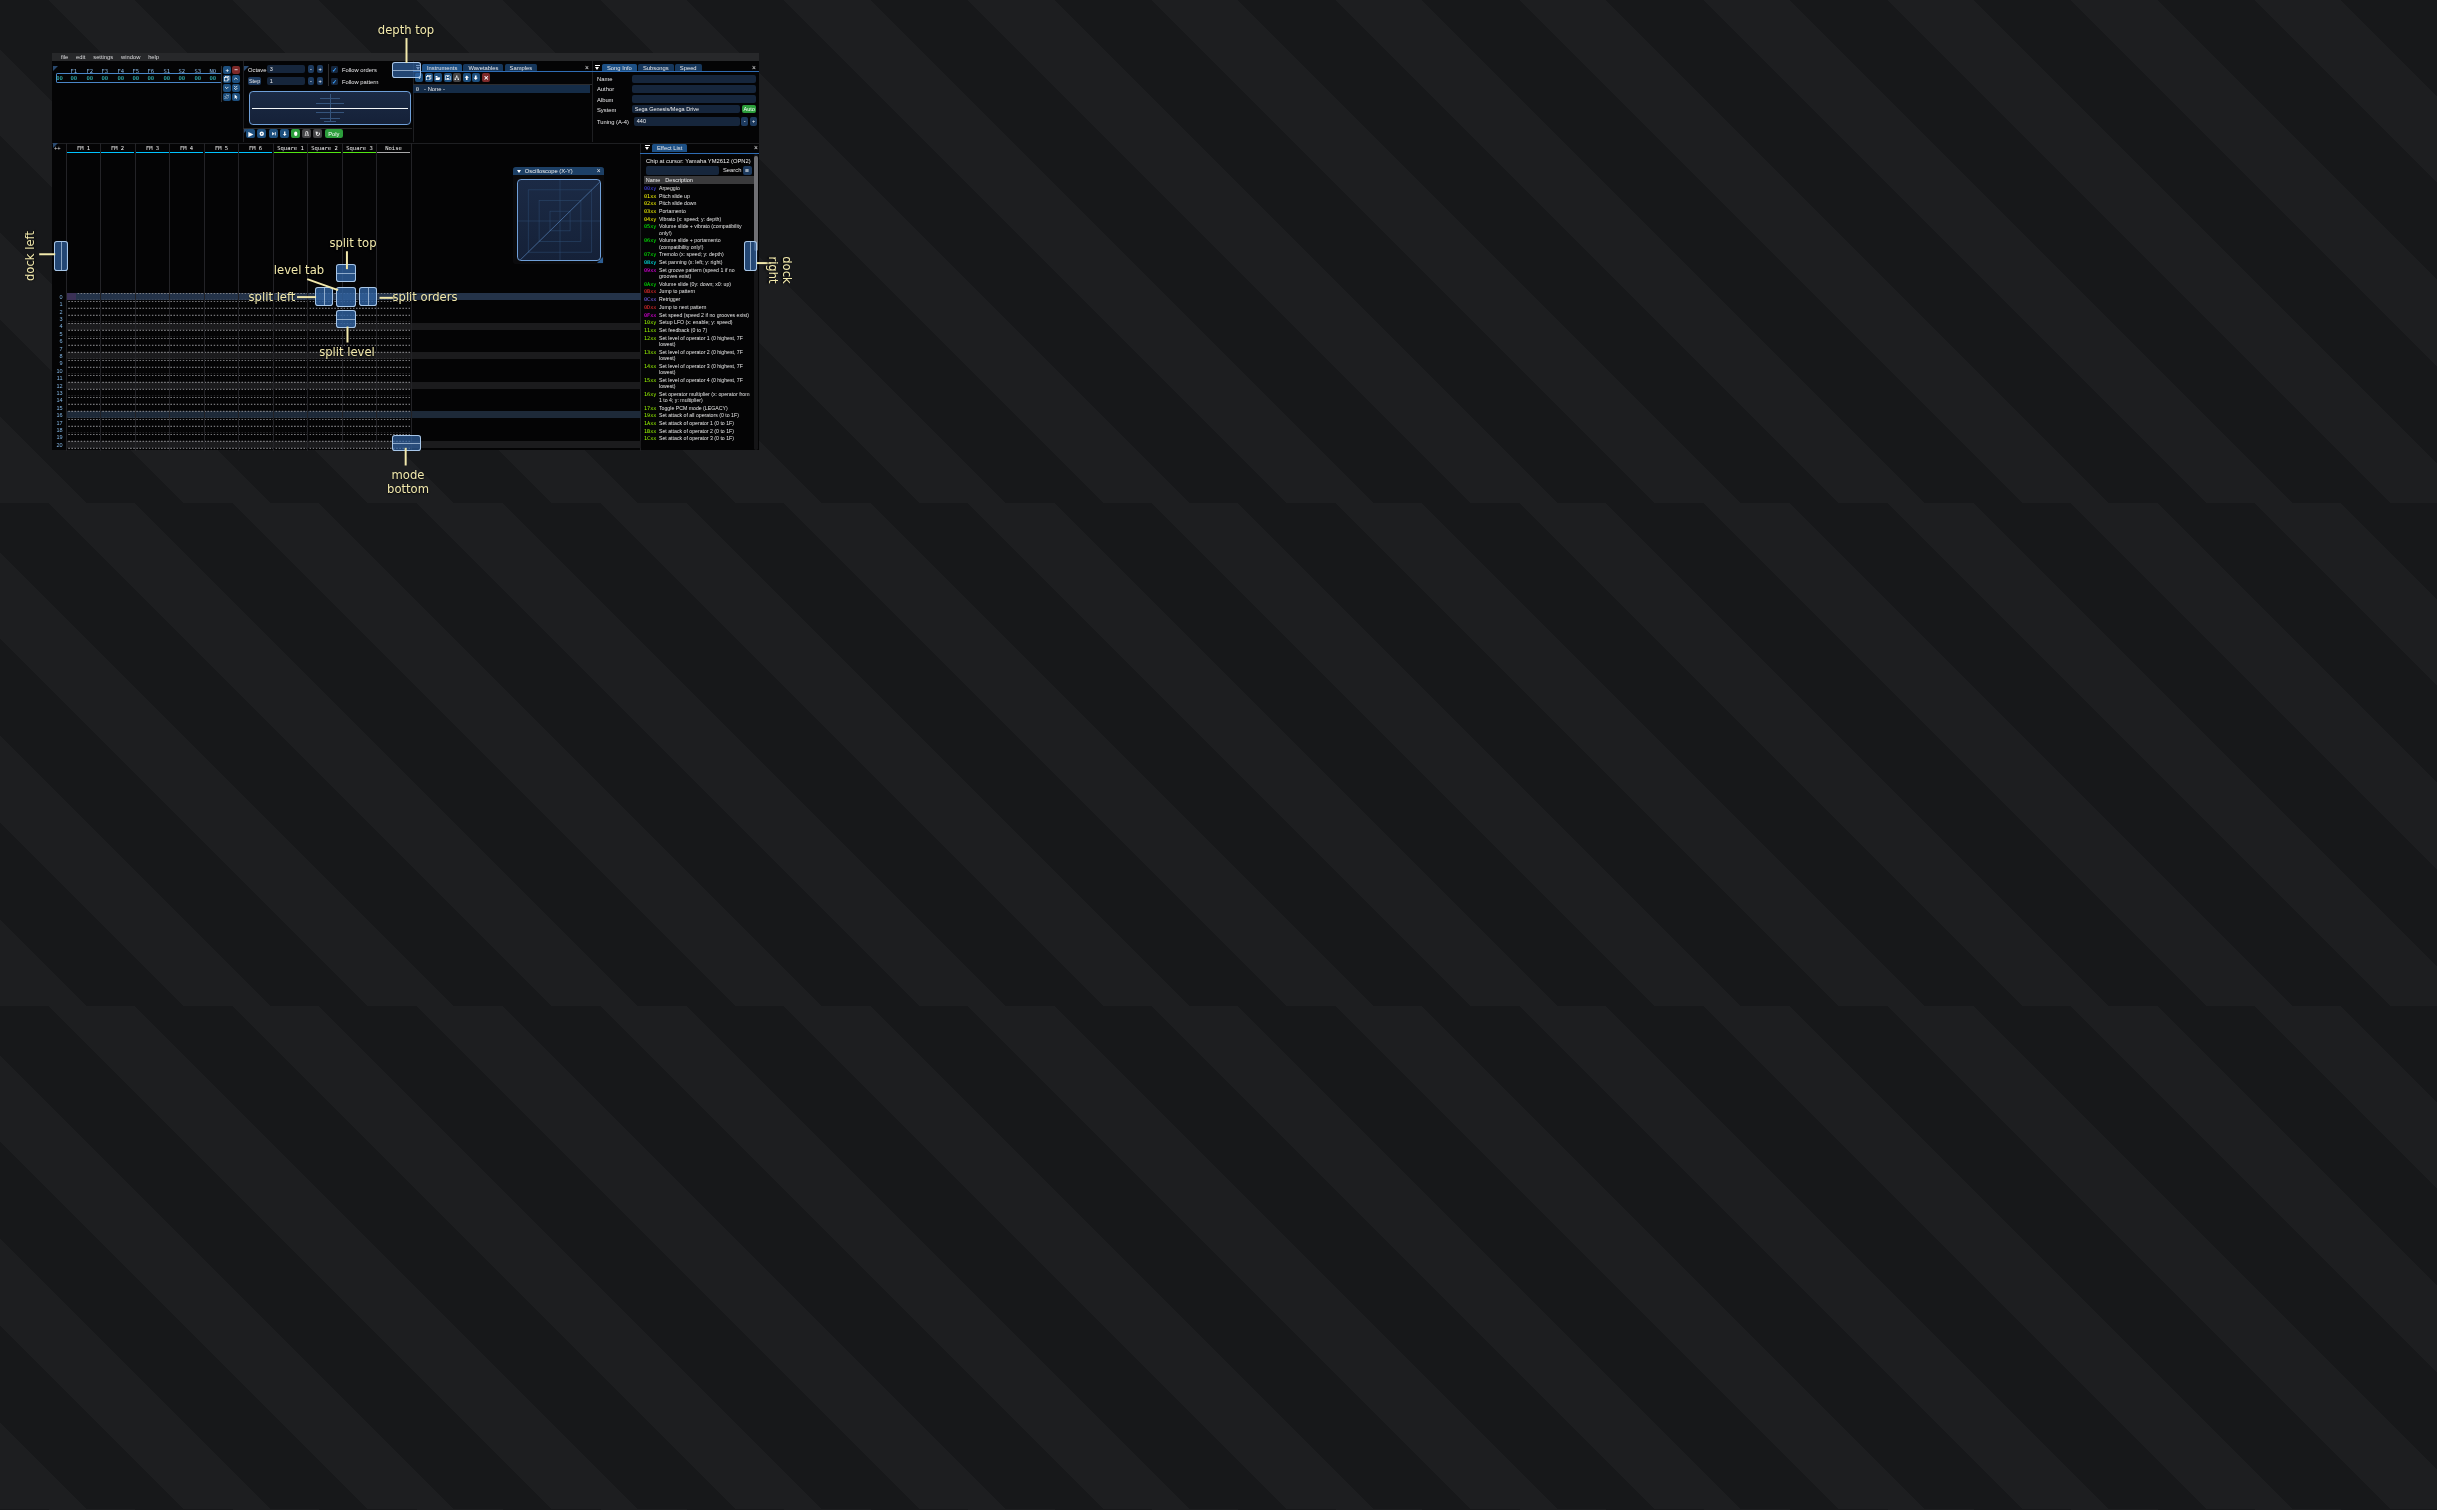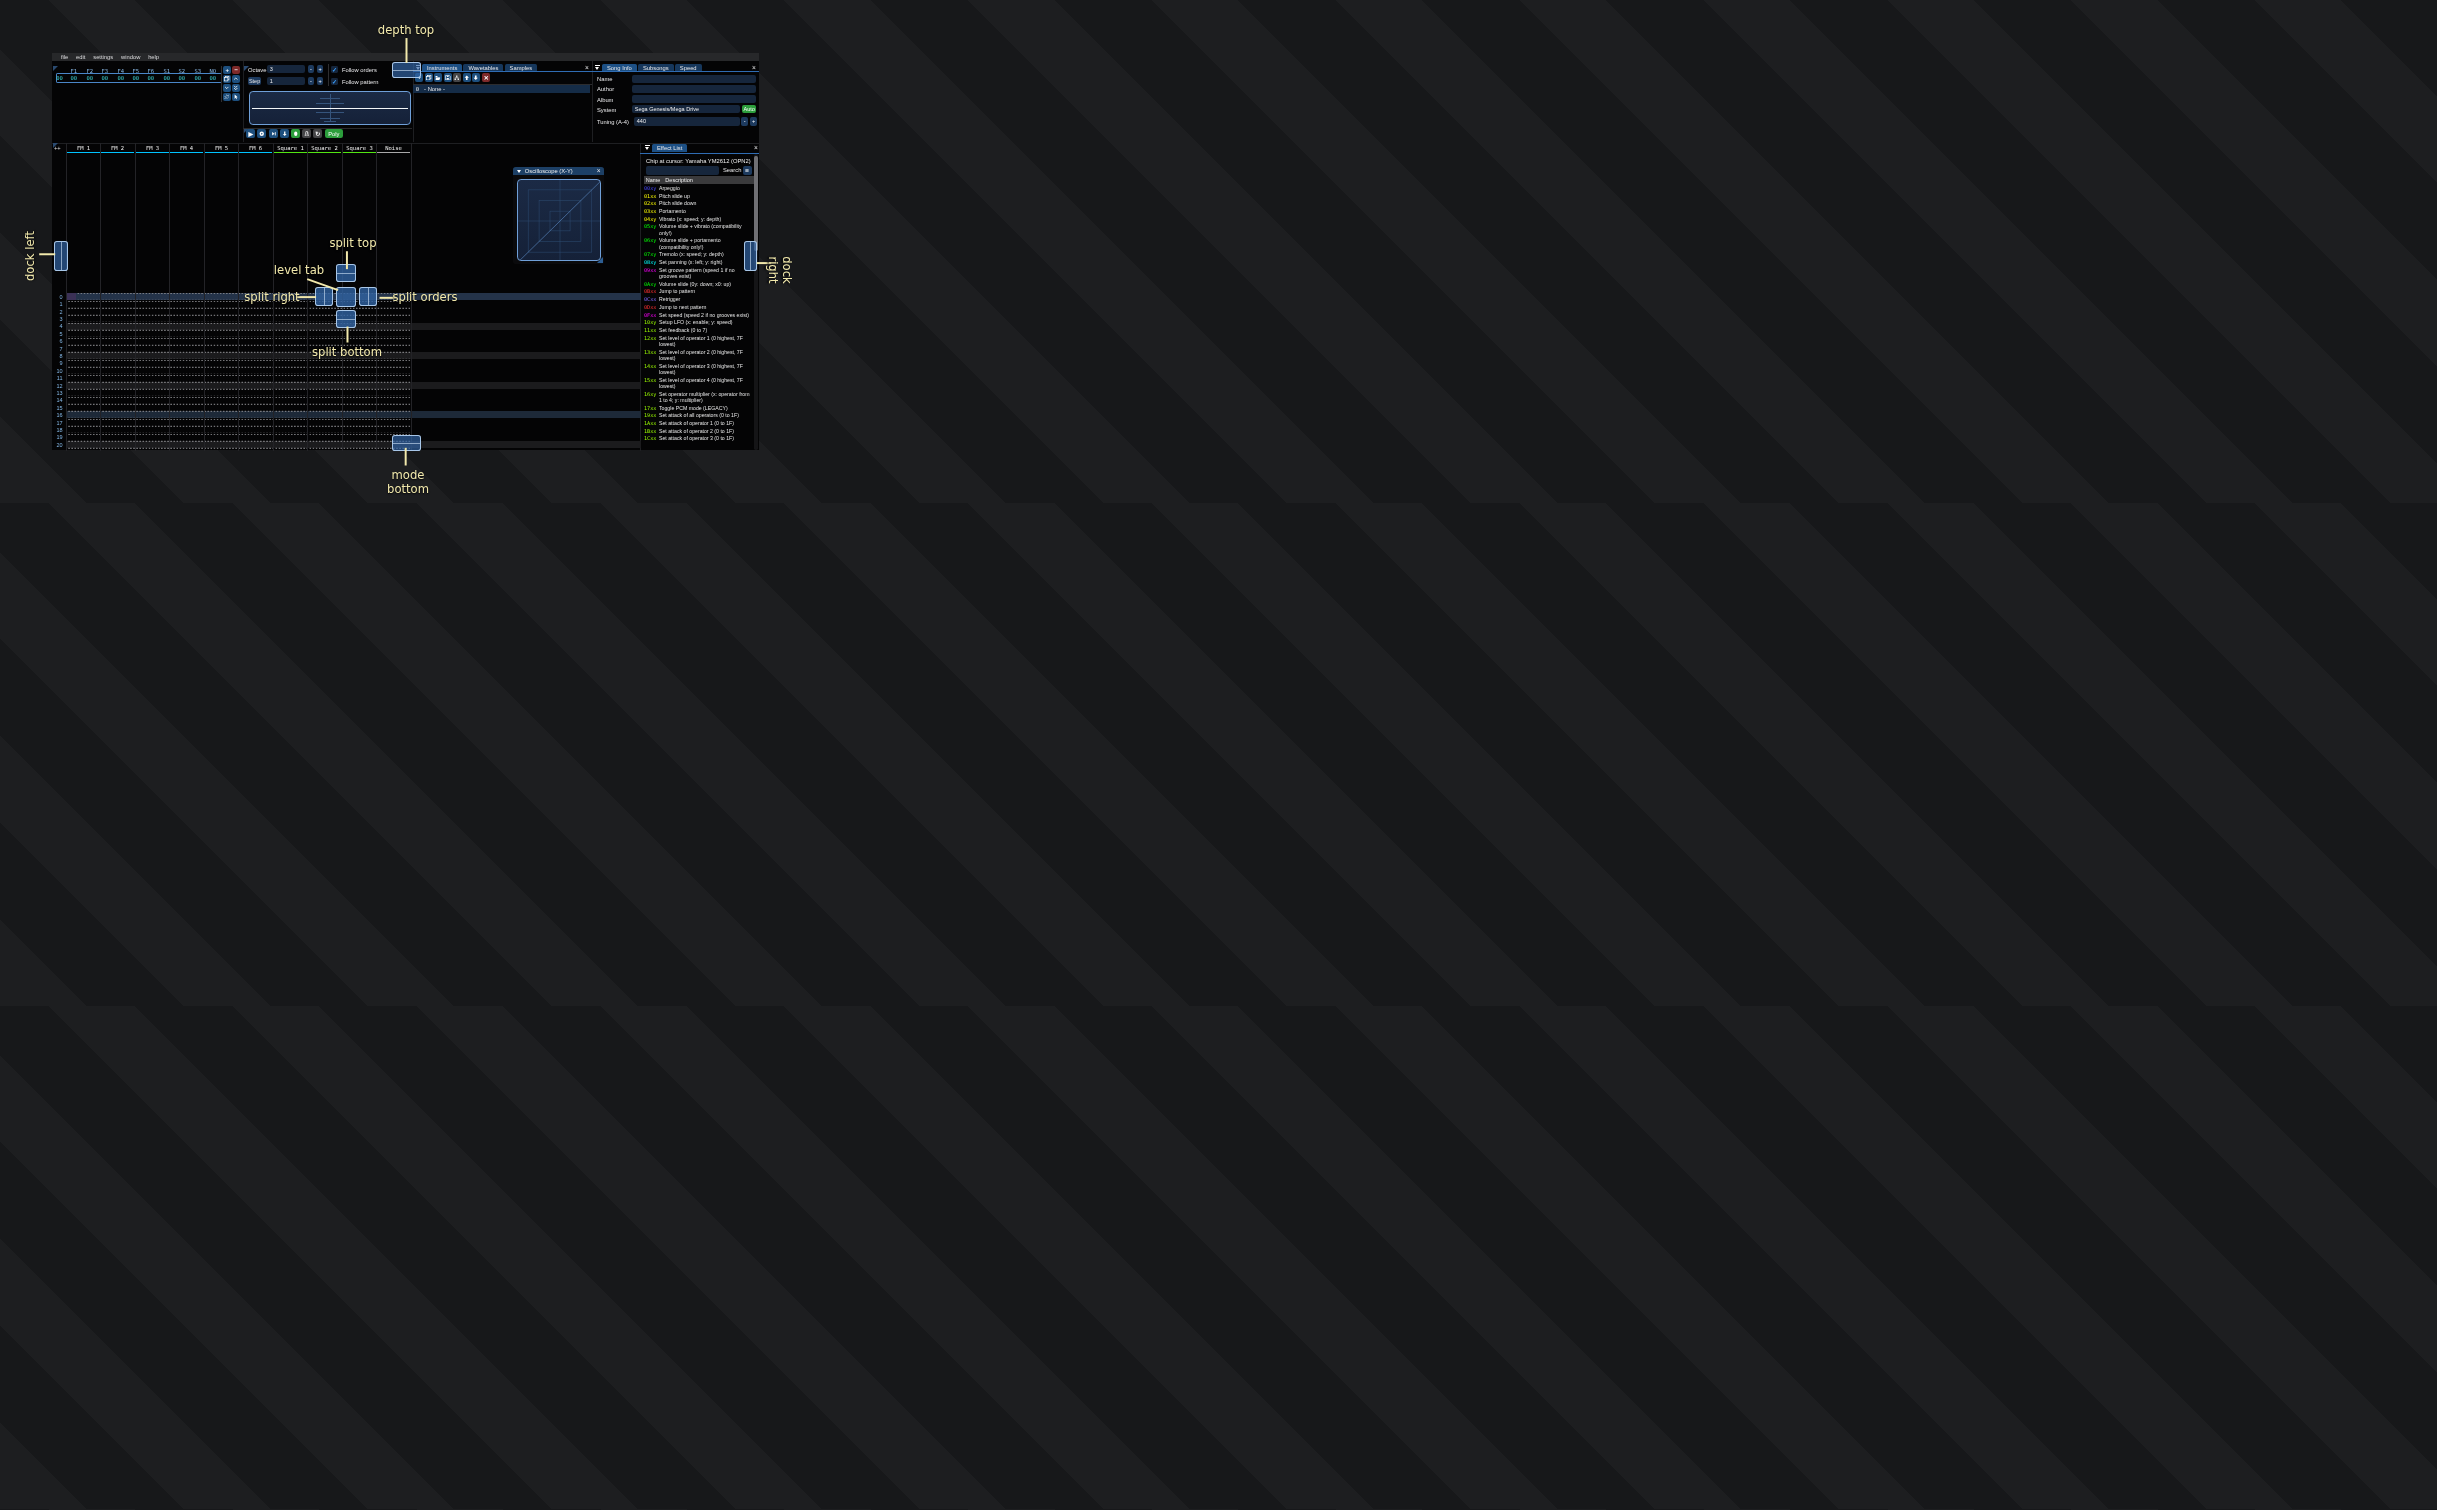--- a/index.html
+++ b/index.html
@@ -493,23 +493,23 @@
 <div class="dock-btn" style="left:359px;top:287px;width:17.7px;height:19.3px;background:rgba(47,97,160,.82);">
     <div class="dvv"></div>
   </div>
 
 <div class="ann" style="left:373px;top:23px;">depth top</div>
 <div class="ann" style="left:372px;top:468px;width:72px;">mode bottom</div>
 <div class="ann" style="left:4.1px;top:249px;width:52px;transform:rotate(-90deg);">dock left</div>
 <div class="ann" style="left:751px;top:256px;width:57px;transform:rotate(90deg);">dock right</div>
 <div class="ann" style="left:320px;top:236px;">split top</div>
 <div class="ann" style="left:266px;top:263px;">level tab</div>
-<div class="ann" style="left:239px;top:290px;">split right</div>
+<div class="ann" style="left:239px;top:290px;">split left</div>
 <div class="ann" style="left:392px;top:290px;">split orders</div>
-<div class="ann" style="left:311px;top:345px;width:72px;">split bottom</div>
+<div class="ann" style="left:311px;top:345px;width:72px;">split level</div>
 
 <svg id="leaders" viewBox="0 0 1472 912" width="813" height="503">
   <g stroke="#f2e9ac" stroke-width="3.6">
     <line x1="736" y1="69" x2="736" y2="114"></line>
     <line x1="734.5" y1="844" x2="734.5" y2="812"></line>
     <line x1="70" y1="461" x2="99" y2="461"></line>
     <line x1="1397" y1="477" x2="1371" y2="477"></line>
     <line x1="628" y1="455.5" x2="628" y2="488"></line>
     <line x1="556" y1="506" x2="612" y2="526"></line>
     <line x1="537.5" y1="538.7" x2="572" y2="538.7"></line>

